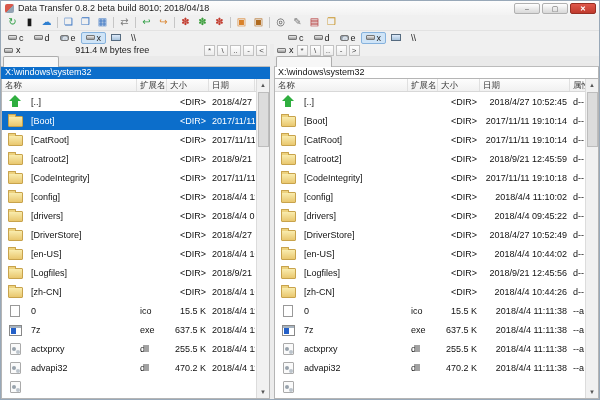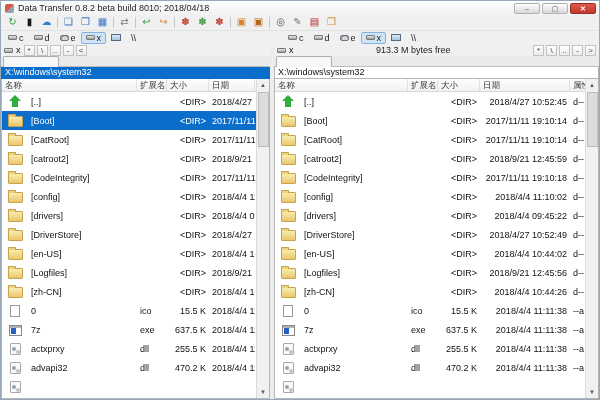--- a/index.html
+++ b/index.html
@@ -181,20 +181,21 @@
   </div>
 
   <div class="panes">
 
     <div class="pane left active" id="pane-left">
       <div class="pane-top">
         <span class="drive-ind">
           <span class="drive-icon"></span>
           <span>x</span>
         </span>
+        <span class="free">911.4 M bytes free</span>
         <span class="pbtns" id="pbtns-left">
             <span class="pbtn">*</span>
             <span class="pbtn">\</span>
             <span class="pbtn">..</span>
             <span class="pbtn">-</span>
             <span class="pbtn">&lt;</span>
           </span>
       </div>
       <div class="tabrow">
         <span class="tab">system32</span>
@@ -365,21 +366,20 @@
     </div>
 
     <div class="divider"></div>
 
     <div class="pane right" id="pane-right">
       <div class="pane-top">
         <span class="drive-ind">
           <span class="drive-icon"></span>
           <span>x</span>
         </span>
-        <span class="free">913.3 M bytes free</span>
         <span class="pbtns" id="pbtns-right">
             <span class="pbtn">*</span>
             <span class="pbtn">\</span>
             <span class="pbtn">..</span>
             <span class="pbtn">-</span>
             <span class="pbtn">&gt;</span>
           </span>
       </div>
       <div class="tabrow">
         <span class="tab">system32</span>

